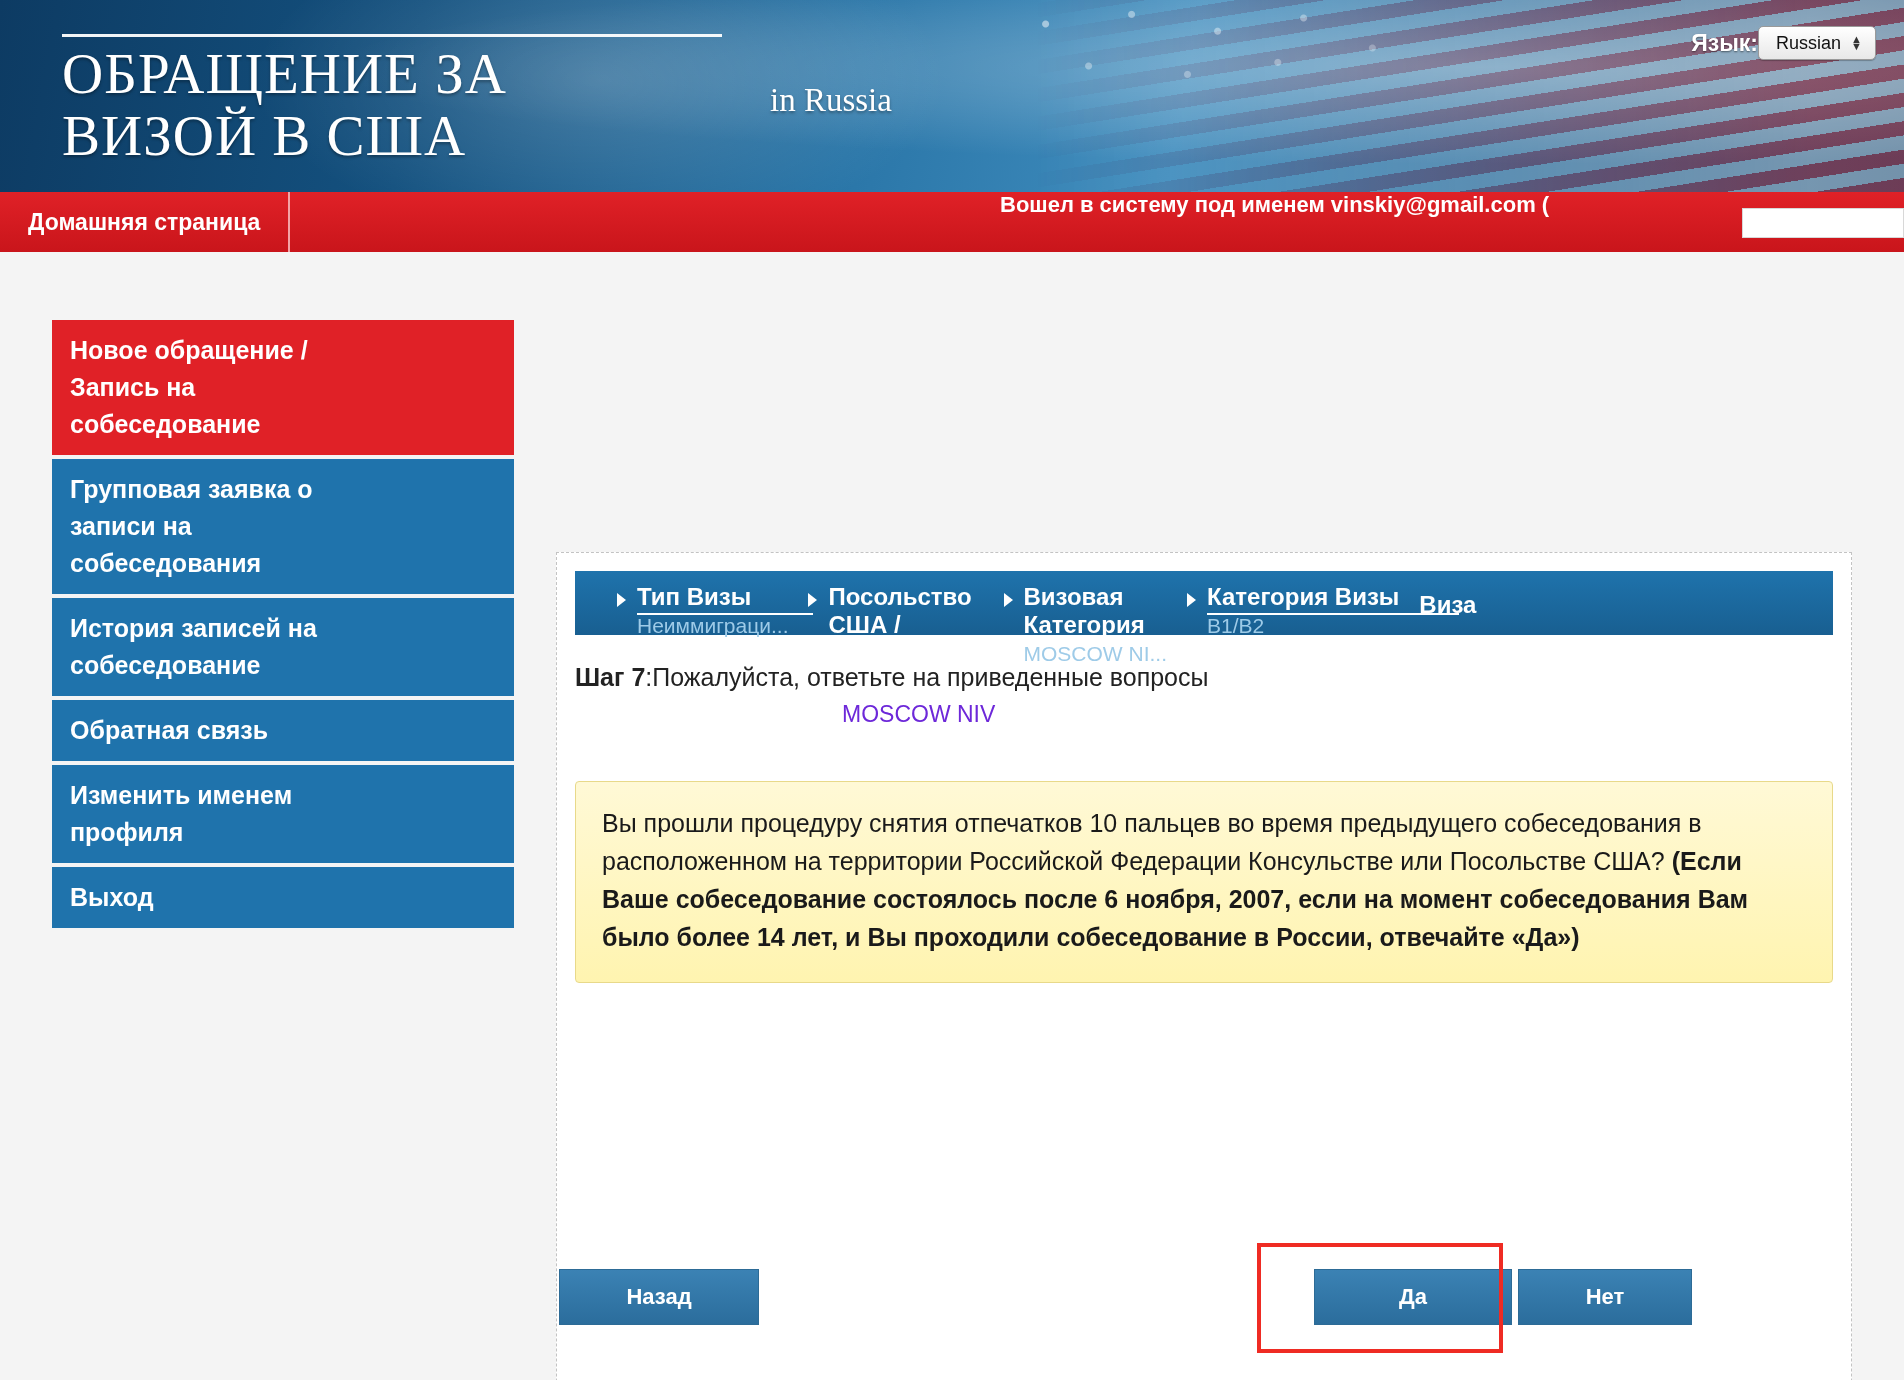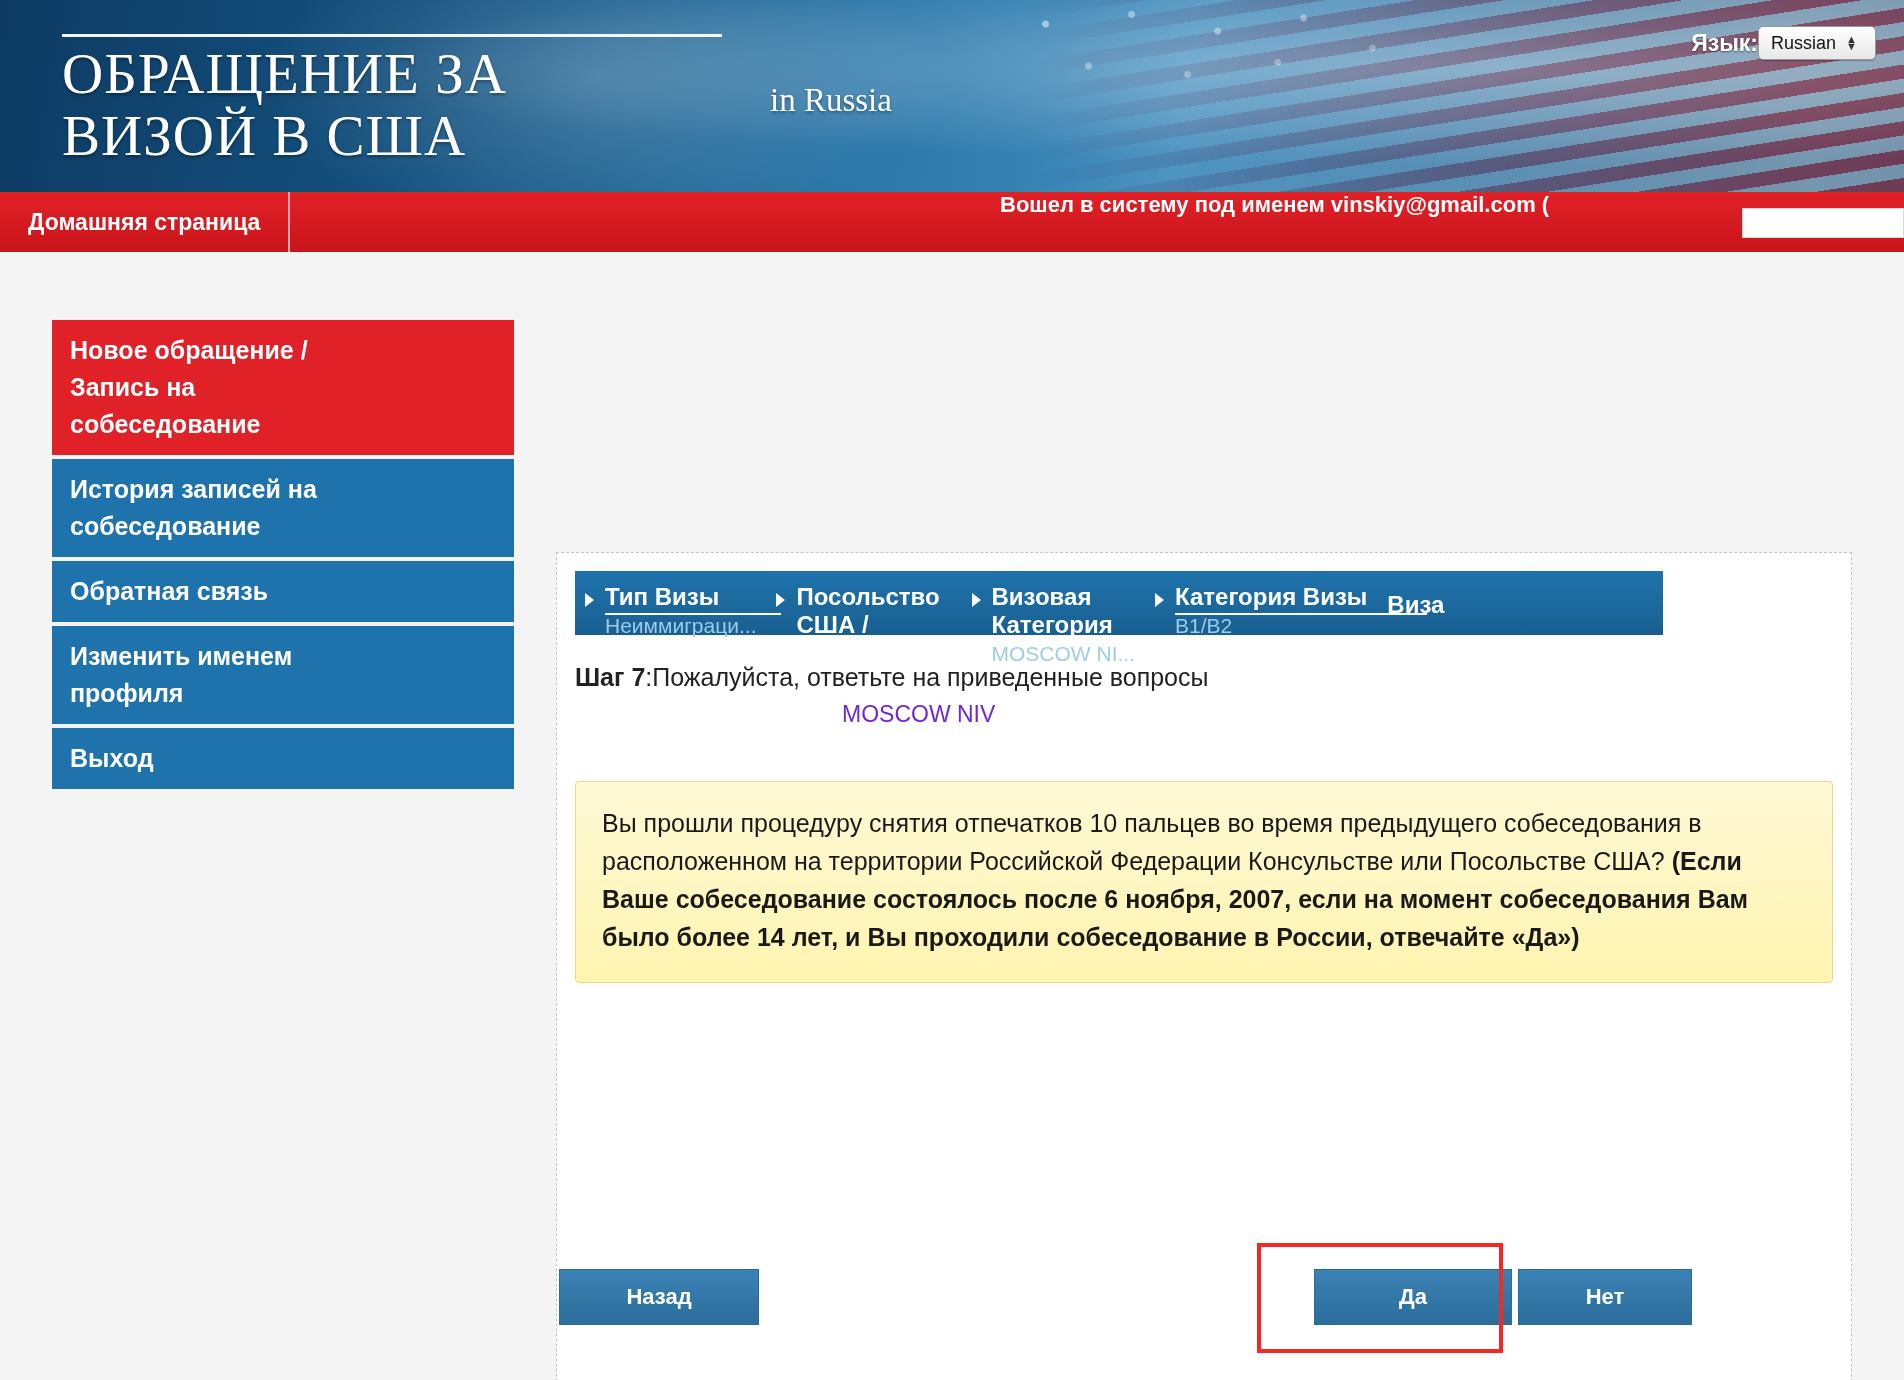--- a/index.html
+++ b/index.html
@@ -100,21 +100,21 @@
   .lang-select {
     display: flex;
     align-items: center;
     gap: 10px;
     background: linear-gradient(#ffffff, #e8e8e8);
     border: 1px solid #9a9a9a;
     border-radius: 5px;
     padding: 3px 8px 3px 12px;
     height: 34px;
     min-width: 118px;
-    justify-content: flex-start;
+    justify-content: center;
     box-shadow: 0 1px 1px rgba(0,0,0,0.25);
   }
   .lang-select .val { font-size: 18px; color: #111; }
   .lang-select .arrows {
     display: flex; flex-direction: column; line-height: 7px;
     font-size: 11px; color: #333;
   }
 
   
   .redbar {
@@ -177,24 +177,25 @@
     position: absolute;
     left: 556px; top: 300px;
     width: 1296px; height: 1070px;
     background: #ffffff;
     border: 1px dashed #c3c3c3;
     border-bottom: none;
   }
   .wizard {
     position: absolute;
     left: 18px; top: 18px;
-    width: 1088px; height: 64px;
+    width: 1258px; height: 64px;
     background: linear-gradient(#1f73ac, #185f91);
     display: flex;
     align-items: flex-start;
+    padding-left: 32px;
   }
   .wz-step {
     position: relative;
     height: 64px;
     padding: 12px 10px 0 30px;
     color: #ffffff;
     font-size: 24px;
     font-weight: bold;
     line-height: 28px;
     white-space: nowrap;
@@ -314,20 +315,23 @@
   <div class="loginfo">Вошел в систему под именем  vinskiy@gmail.com (</div>
   <div class="redaction"></div>
 </div>
 
 <div class="page">
 
   <div class="sidebar">
     <div class="side-item active">Новое обращение /
 Запись на
 собеседование</div>
+    <div class="side-item">Групповая заявка о
+записи на
+собеседования</div>
     <div class="side-item">История записей на
 собеседование</div>
     <div class="side-item">Обратная связь</div>
     <div class="side-item">Изменить именем
 профиля</div>
     <div class="side-item">Выход</div>
   </div>
 
   <div class="main">
 

